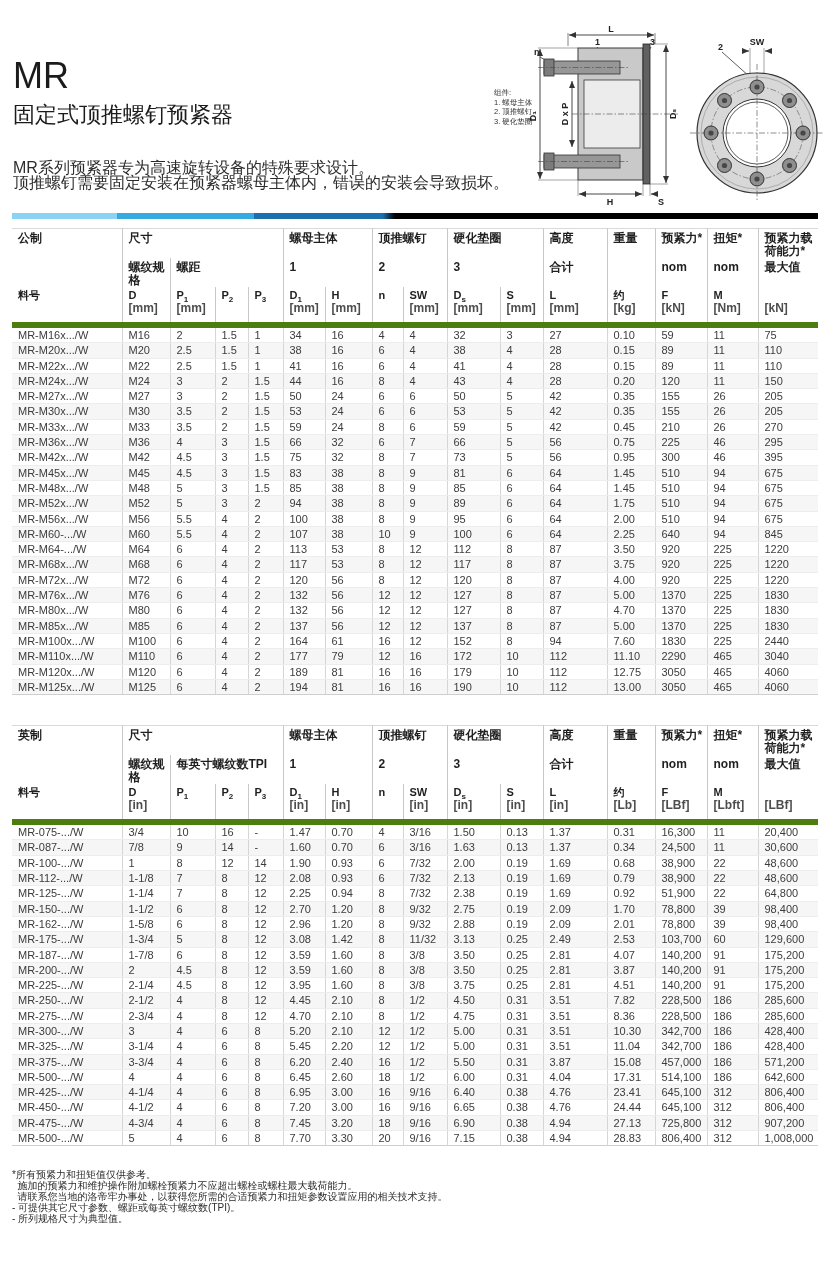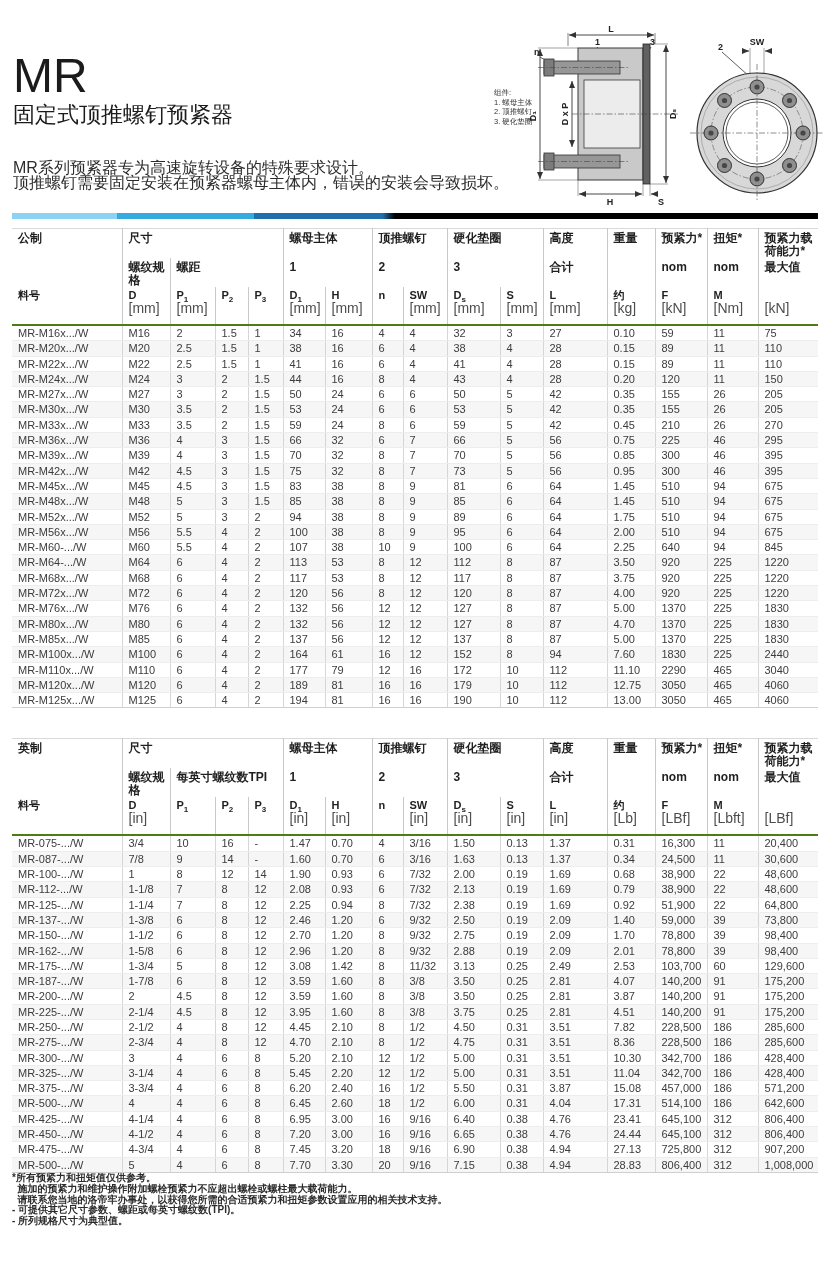--- a/index.html
+++ b/index.html
@@ -4,49 +4,49 @@
 <style>
   * { box-sizing: border-box; }
   html,body { margin:0; padding:0; }
   body {
     width:830px; height:1276px; background:#fff; overflow:hidden;
     font-family:"Liberation Sans","DejaVu Sans",sans-serif; color:#3c3c3c;
     position:relative;
   }
   
   .top { position:relative; height:219px; }
-  .title { position:absolute; left:13px; top:52px; font-size:48px; line-height:48px; font-weight:400; color:#1b1b1b; }
+  .title { position:absolute; left:13px; top:52px; font-size:36px; line-height:48px; font-weight:400; color:#1b1b1b; }
   .subtitle { position:absolute; left:13px; top:102px; font-size:22px; line-height:26px; font-weight:400; color:#1b1b1b; }
   .desc { position:absolute; left:13px; top:160px; font-size:16px; line-height:15px; color:#2c2c2c; }
   .bar { position:absolute; left:12px; right:12px; bottom:0; height:6px;
     background:linear-gradient(90deg,#8ad3f4 0%,#8ad3f4 13%,#35aade 13%,#35aade 30%,#1d6fad 30%,#1d6fad 46%,#000 47.5%,#000 100%); }
   .diagrams { position:absolute; left:492px; top:24px; width:338px; height:188px; }
   .legend { position:absolute; left:2px; top:64px; font-size:7.5px; line-height:9.5px; color:#333; }
   .svg-section { position:absolute; left:36px; top:0; }
   .svg-front { position:absolute; left:190px; top:12px; }
   svg text { font-family:"Liberation Sans","DejaVu Sans",sans-serif; font-size:9px; font-weight:bold; fill:#222; }
   
   .data-table { border-collapse:collapse; table-layout:fixed; width:806px; margin:9px 12px 0 12px; border-top:1px solid #d9d9d9; }
   .data-table th { font-weight:bold; text-align:left; vertical-align:top; padding:3px 0 0 6px; font-size:12px; line-height:13px; color:#1f1f1f; overflow:hidden; }
   tr.h-groups th { height:26px; }
   tr.h-sub th { height:23px; }
-  tr.h-cols th { height:38px; border-bottom:2px solid #4d7c0f; border-left:1px solid #c9c9c9; padding-top:2px; }
+  tr.h-cols th { height:38px; border-bottom:6px solid #4d7c0f; border-left:1px solid #c9c9c9; padding-top:2px; }
   tr.h-cols th:first-child { border-left:none; }
   .h-cols .sym { font-size:11px; line-height:13px; }
-  .h-cols .unit { font-weight:normal; font-size:14px; line-height:12px; color:#4d4d4d; }
+  .h-cols .unit { font-weight:bold; font-size:12px; line-height:12px; color:#4d4d4d; }
   .gb { border-left:1px solid #c9c9c9; }
   .ctr { text-align:center; padding-left:0; }
   .data-table td { font-size:11px; line-height:12.3px; padding:1px 0 1px 6px; border-bottom:1px solid #ededed; border-left:1px solid #d6d6d6; white-space:nowrap; overflow:hidden; color:#3c3c3c; }
   .data-table td:first-child { border-left:none; }
   .data-table tbody tr:nth-child(even) td { background:#f6f6f6; }
   .data-table tbody tr:last-child td { border-bottom:1px solid #cfcfcf; }
   .t2 { margin-top:30px; }
   sub { font-size:8px; line-height:0; }
   
-  .footnotes { margin:0 12px 0 12px; font-size:10px; line-height:10.8px; color:#2c2c2c;font-weight:bold; }
+  .footnotes { margin:24px 12px 0 12px; font-size:10px; line-height:10.8px; color:#2c2c2c; }
   .footnotes div { white-space:pre-wrap; }
 </style>
 </head>
 <body>
 
 <div class="top">
   <div class="title">MR</div>
   <div class="subtitle">固定式顶推螺钉预紧器</div>
   <div class="desc">
     <div>MR系列预紧器专为高速旋转设备的特殊要求设计。</div>
@@ -407,38 +407,20 @@
         <td>7</td>
         <td>66</td>
         <td>5</td>
         <td>56</td>
         <td>0.75</td>
         <td>225</td>
         <td>46</td>
         <td>295</td>
       </tr>
       <tr>
-        <td>MR-M39x.../W</td>
-        <td>M39</td>
-        <td>4</td>
-        <td>3</td>
-        <td>1.5</td>
-        <td>70</td>
-        <td>32</td>
-        <td>8</td>
-        <td>7</td>
-        <td>70</td>
-        <td>5</td>
-        <td>56</td>
-        <td>0.85</td>
-        <td>300</td>
-        <td>46</td>
-        <td>395</td>
-      </tr>
-      <tr>
         <td>MR-M42x.../W</td>
         <td>M42</td>
         <td>4.5</td>
         <td>3</td>
         <td>1.5</td>
         <td>75</td>
         <td>32</td>
         <td>8</td>
         <td>7</td>
         <td>73</td>
@@ -914,38 +896,20 @@
         <td>7/32</td>
         <td>2.38</td>
         <td>0.19</td>
         <td>1.69</td>
         <td>0.92</td>
         <td>51,900</td>
         <td>22</td>
         <td>64,800</td>
       </tr>
       <tr>
-        <td>MR-137-.../W</td>
-        <td>1-3/8</td>
-        <td>6</td>
-        <td>8</td>
-        <td>12</td>
-        <td>2.46</td>
-        <td>1.20</td>
-        <td>6</td>
-        <td>9/32</td>
-        <td>2.50</td>
-        <td>0.19</td>
-        <td>2.09</td>
-        <td>1.40</td>
-        <td>59,000</td>
-        <td>39</td>
-        <td>73,800</td>
-      </tr>
-      <tr>
         <td>MR-150-.../W</td>
         <td>1-1/2</td>
         <td>6</td>
         <td>8</td>
         <td>12</td>
         <td>2.70</td>
         <td>1.20</td>
         <td>8</td>
         <td>9/32</td>
         <td>2.75</td>

